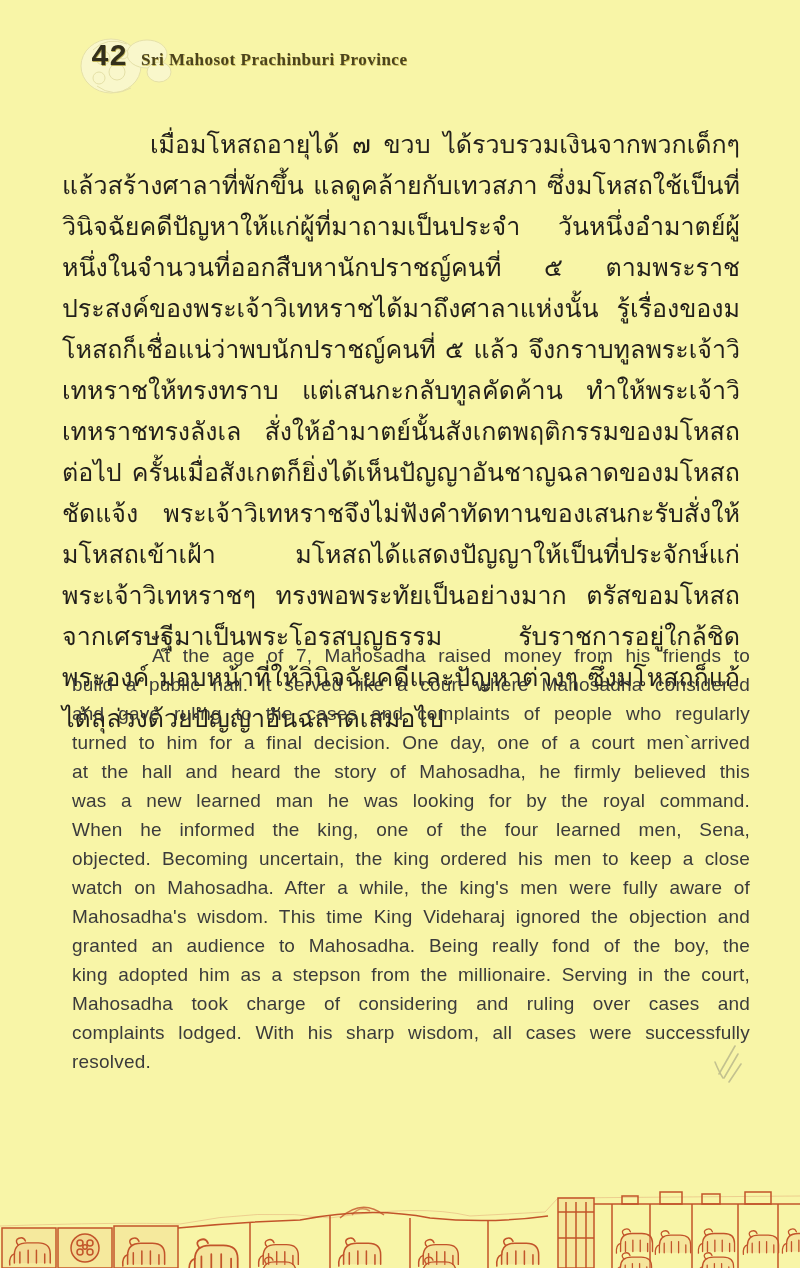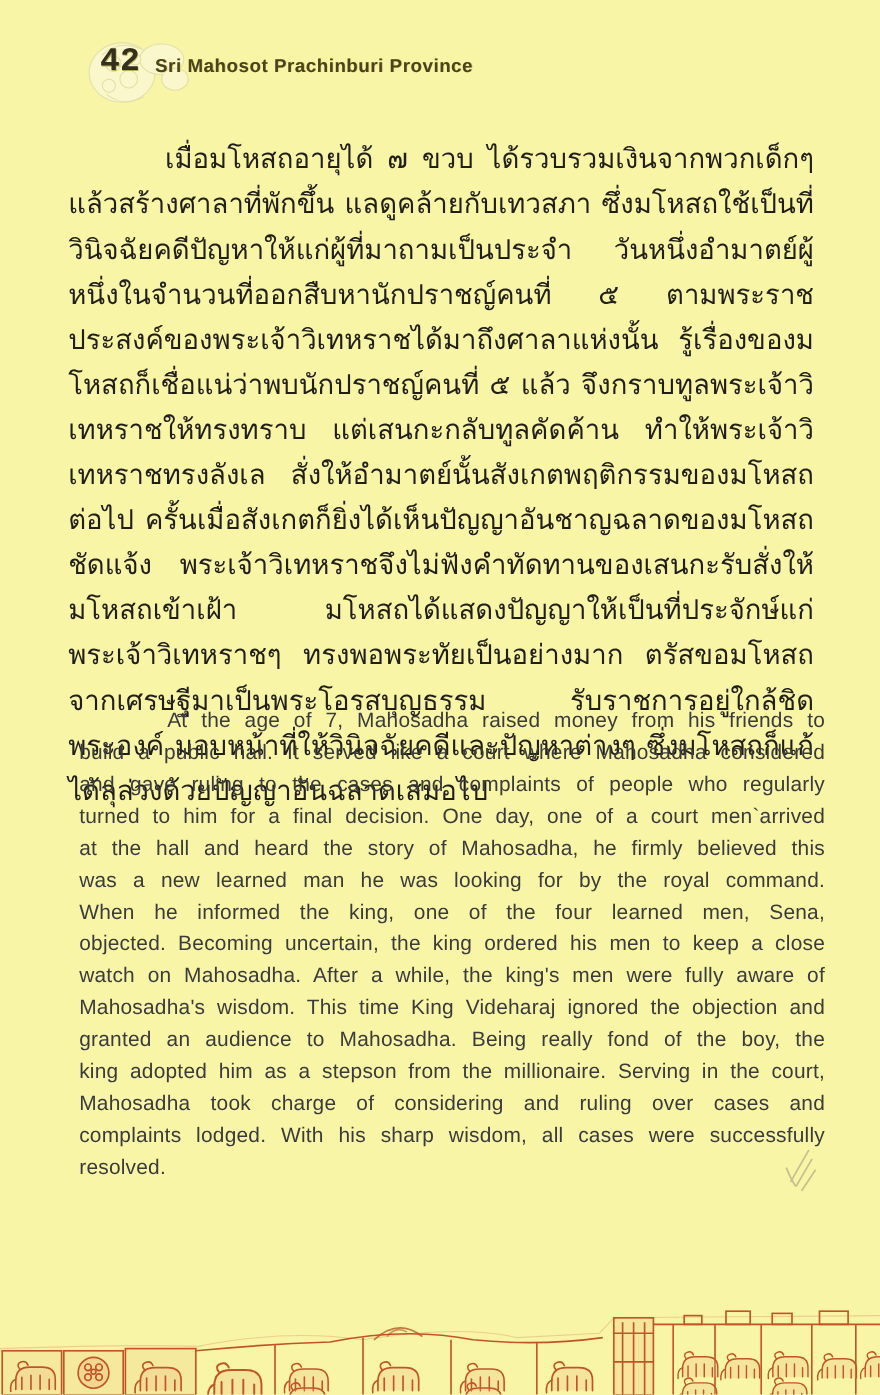--- a/index.html
+++ b/index.html
@@ -18,21 +18,21 @@
   .stamp { position: absolute; top: 20px; left: 26px; width: 130px; height: 90px; }
   .page-number {
     position: absolute; top: 40px; left: 54px;
     font-family: "Liberation Mono", monospace;
     font-weight: bold; font-size: 30px; line-height: 34px;
     color: #33301c;
     text-shadow: 0.6px 0.6px 0 #b9ad52;
   }
   .page-title {
     position: absolute; top: 50px; left: 104px;
-    font-family: Liberation Sans, sans-serif;
+    font-family: Liberation Serif, serif;
     font-weight: bold; font-size: 17px; letter-spacing: 0.5px;
     color: #4b431d;
     text-shadow: 0.6px 0.6px 0 #cdbf5e;
   }
 
   
   .thai-para {
     position: absolute; top: 124px; left: 62px; width: 678px;
     font-family: "DejaVu Sans", sans-serif;
     font-size: 25px; line-height: 41px;

